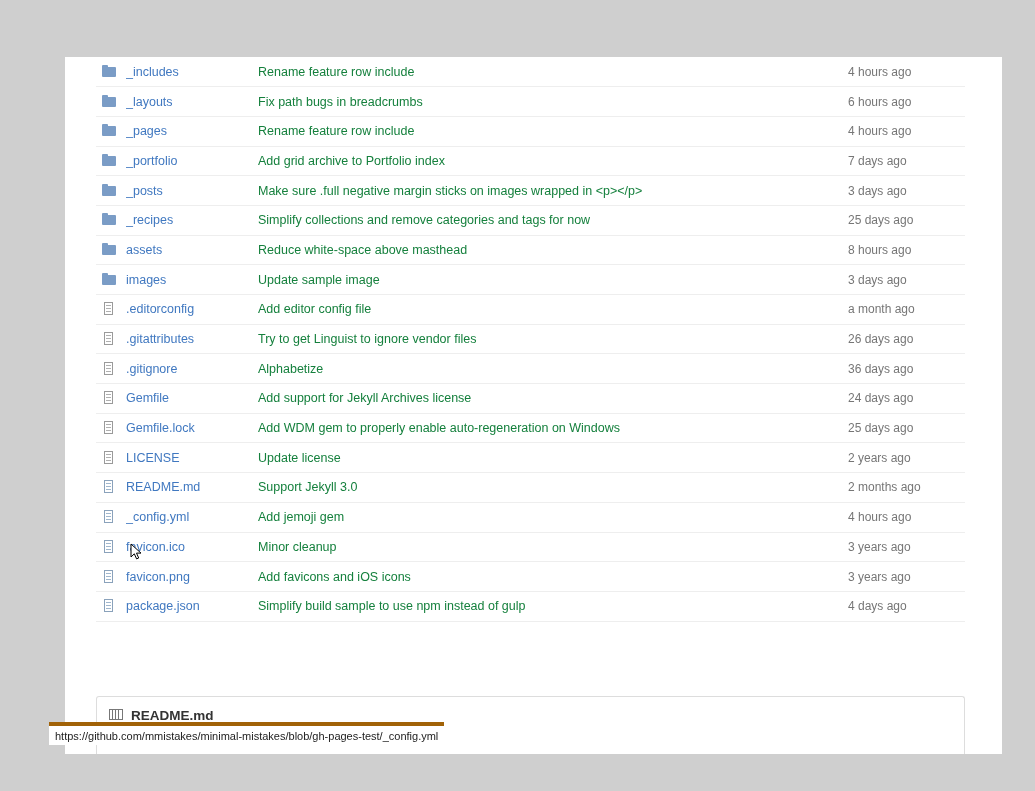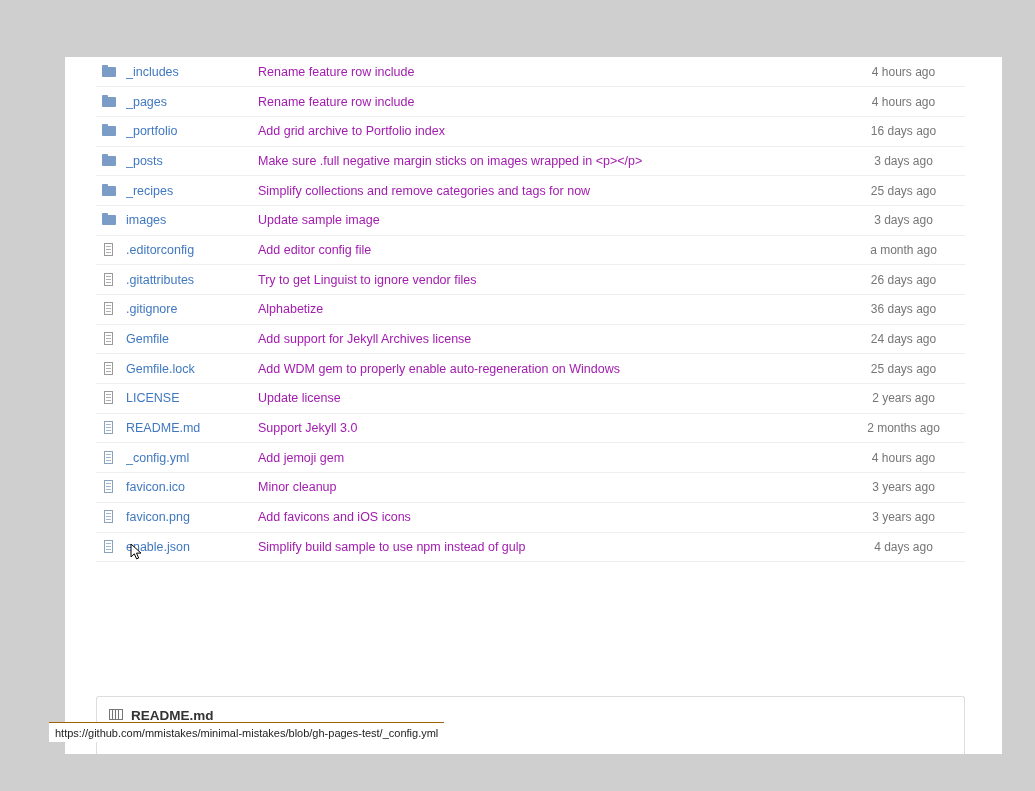--- a/index.html
+++ b/index.html
@@ -51,32 +51,32 @@
   }
   td.c-name {
     width: 132px;
   }
   td.c-msg {
     width: 590px;
     color: #767676;
     font-size: 12.5px;
   }
   td.c-age {
-    text-align: center;
+    text-align: left;
     color: #767676;
     font-size: 12px;
     padding-right: 6px;
   }
   .name-link {
     color: #4078c0;
     font-size: 12.5px;
     text-decoration: none;
   }
   .msg-link {
-    color: #a21caf;
+    color: #15803d;
     text-decoration: none;
   }
   
   .icn {
     display: inline-block;
     width: 15px;
     height: 13px;
     position: relative;
     vertical-align: -2px;
   }
@@ -177,21 +177,21 @@
     background: #777;
     box-shadow: -3px 0 0 0 #777, 3px 0 0 0 #777;
   }
   
   .status-bar {
     position: absolute;
     left: 49px;
     top: 722px;
     height: 19px;
     background: #ffffff;
-    border-top: 1px solid #a16207;
+    border-top: 4px solid #a16207;
     display: flex;
     align-items: center;
     padding: 0 6px 0 6px;
     font-size: 11px;
     color: #222;
     font-family: "Liberation Sans", sans-serif;
     white-space: nowrap;
   }
   
   .cursor {
@@ -214,44 +214,56 @@
       <tbody>
 
       <tr>
             <td class="c-icon"><span class="icn dir"></span></td>
             <td class="c-name"><a class="name-link">_includes</a></td>
             <td class="c-msg"><a class="msg-link">Rename feature row include</a></td>
             <td class="c-age">4 hours ago</td>
           </tr>
           <tr>
             <td class="c-icon"><span class="icn dir"></span></td>
+            <td class="c-name"><a class="name-link">_layouts</a></td>
+            <td class="c-msg"><a class="msg-link">Fix path bugs in breadcrumbs</a></td>
+            <td class="c-age">6 hours ago</td>
+          </tr>
+          <tr>
+            <td class="c-icon"><span class="icn dir"></span></td>
             <td class="c-name"><a class="name-link">_pages</a></td>
             <td class="c-msg"><a class="msg-link">Rename feature row include</a></td>
             <td class="c-age">4 hours ago</td>
           </tr>
           <tr>
             <td class="c-icon"><span class="icn dir"></span></td>
             <td class="c-name"><a class="name-link">_portfolio</a></td>
             <td class="c-msg"><a class="msg-link">Add grid archive to Portfolio index</a></td>
-            <td class="c-age">16 days ago</td>
+            <td class="c-age">7 days ago</td>
           </tr>
           <tr>
             <td class="c-icon"><span class="icn dir"></span></td>
             <td class="c-name"><a class="name-link">_posts</a></td>
             <td class="c-msg"><a class="msg-link">Make sure .full negative margin sticks on images wrapped in &lt;p&gt;&lt;/p&gt;</a></td>
             <td class="c-age">3 days ago</td>
           </tr>
           <tr>
             <td class="c-icon"><span class="icn dir"></span></td>
             <td class="c-name"><a class="name-link">_recipes</a></td>
             <td class="c-msg"><a class="msg-link">Simplify collections and remove categories and tags for now</a></td>
             <td class="c-age">25 days ago</td>
           </tr>
           <tr>
             <td class="c-icon"><span class="icn dir"></span></td>
+            <td class="c-name"><a class="name-link">assets</a></td>
+            <td class="c-msg"><a class="msg-link">Reduce white-space above masthead</a></td>
+            <td class="c-age">8 hours ago</td>
+          </tr>
+          <tr>
+            <td class="c-icon"><span class="icn dir"></span></td>
             <td class="c-name"><a class="name-link">images</a></td>
             <td class="c-msg"><a class="msg-link">Update sample image</a></td>
             <td class="c-age">3 days ago</td>
           </tr>
           <tr>
             <td class="c-icon"><span class="icn file"></span></td>
             <td class="c-name"><a class="name-link">.editorconfig</a></td>
             <td class="c-msg"><a class="msg-link">Add editor config file</a></td>
             <td class="c-age">a month ago</td>
           </tr>
@@ -304,21 +316,21 @@
             <td class="c-age">3 years ago</td>
           </tr>
           <tr>
             <td class="c-icon"><span class="icn text"></span></td>
             <td class="c-name"><a class="name-link">favicon.png</a></td>
             <td class="c-msg"><a class="msg-link">Add favicons and iOS icons</a></td>
             <td class="c-age">3 years ago</td>
           </tr>
           <tr>
             <td class="c-icon"><span class="icn text"></span></td>
-            <td class="c-name"><a class="name-link">enable.json</a></td>
+            <td class="c-name"><a class="name-link">package.json</a></td>
             <td class="c-msg"><a class="msg-link">Simplify build sample to use npm instead of gulp</a></td>
             <td class="c-age">4 days ago</td>
           </tr>
         </tbody>
     </table>
 
     <div class="readme-box">
       <div class="readme-head">
         <span class="book-icon"></span>
         <span class="readme-title">README.md</span>

